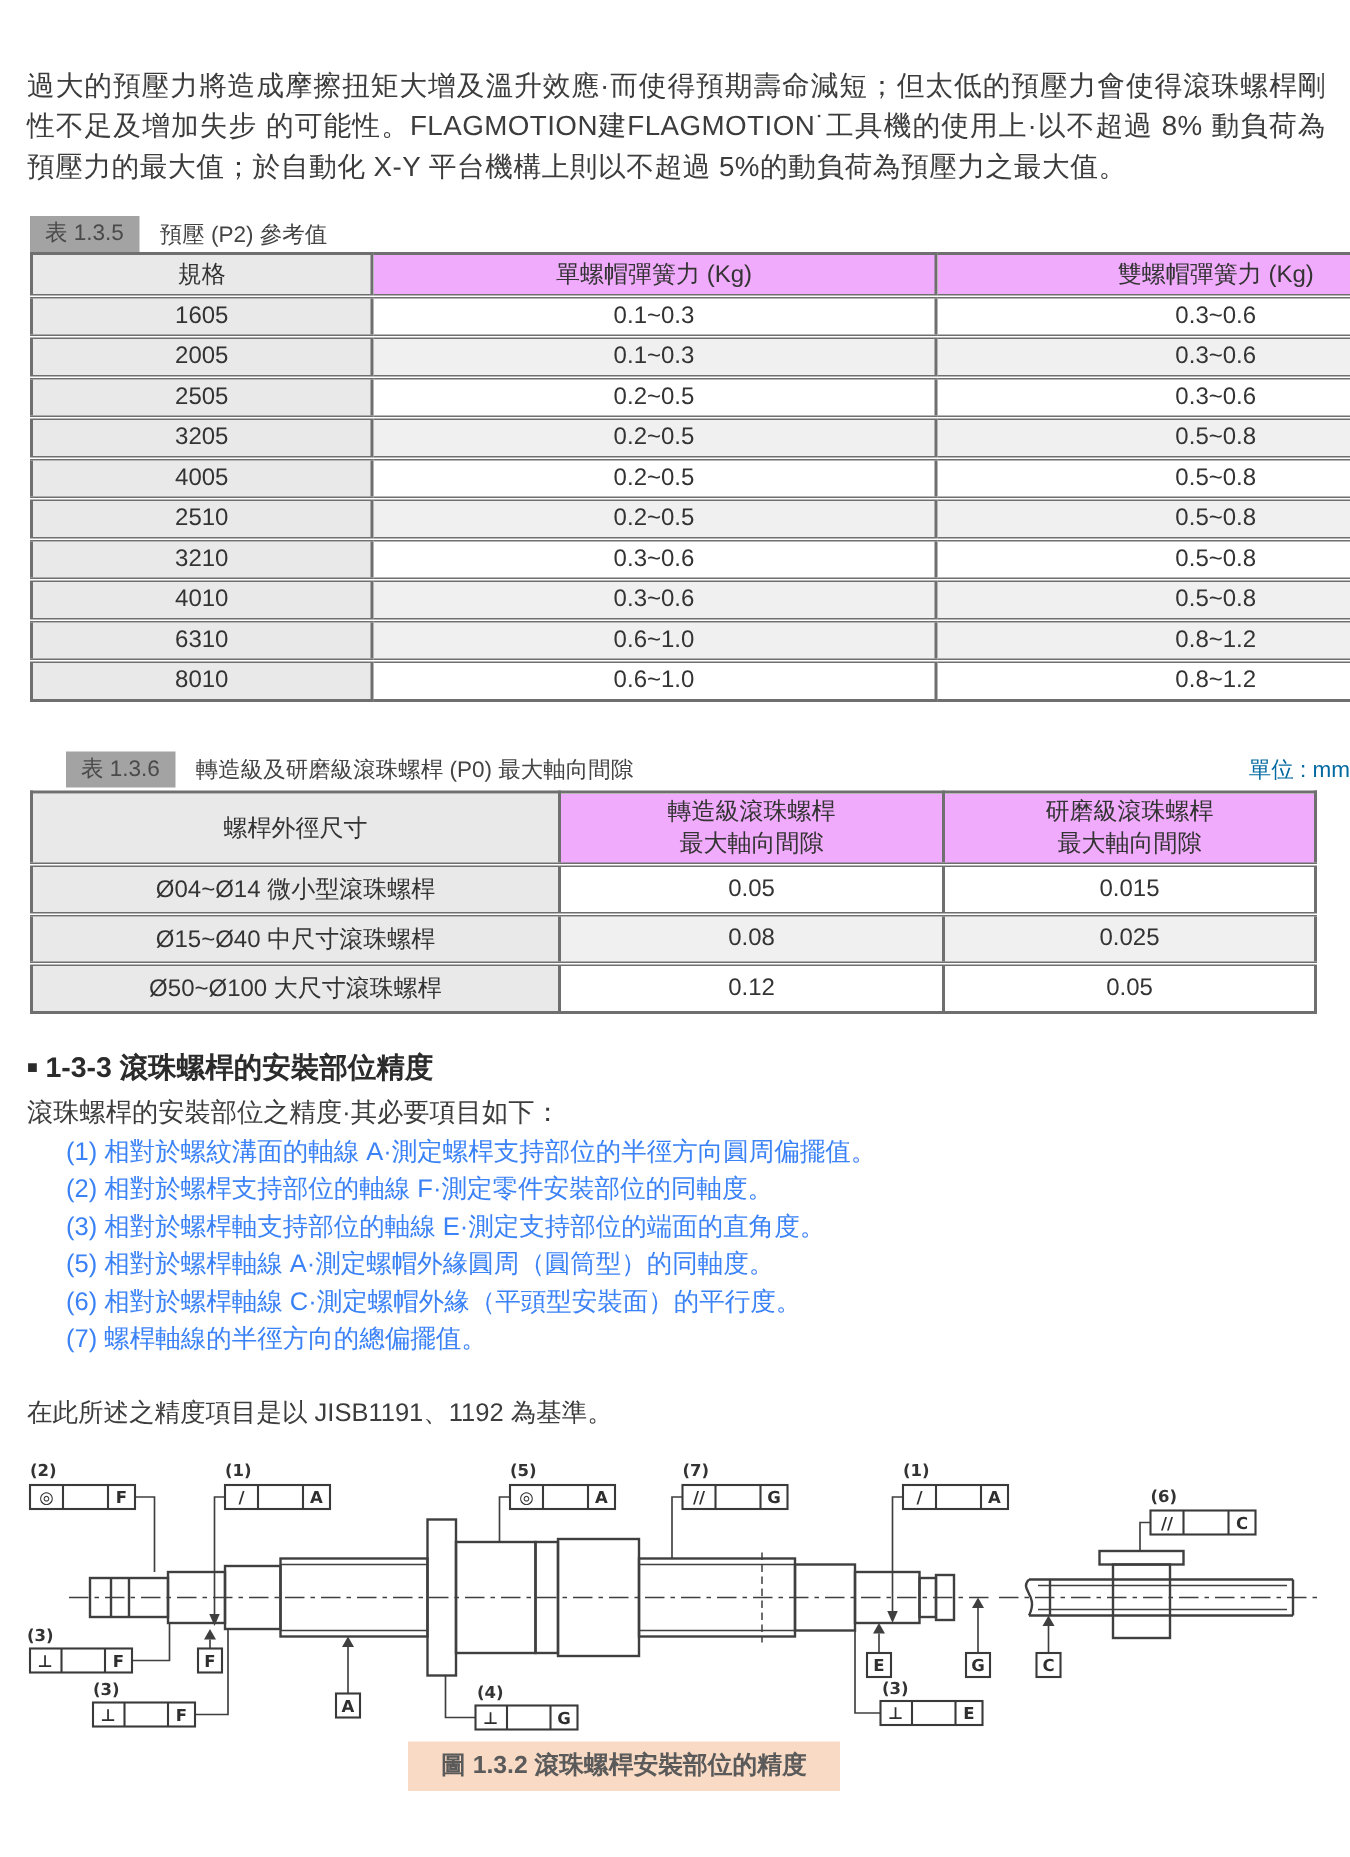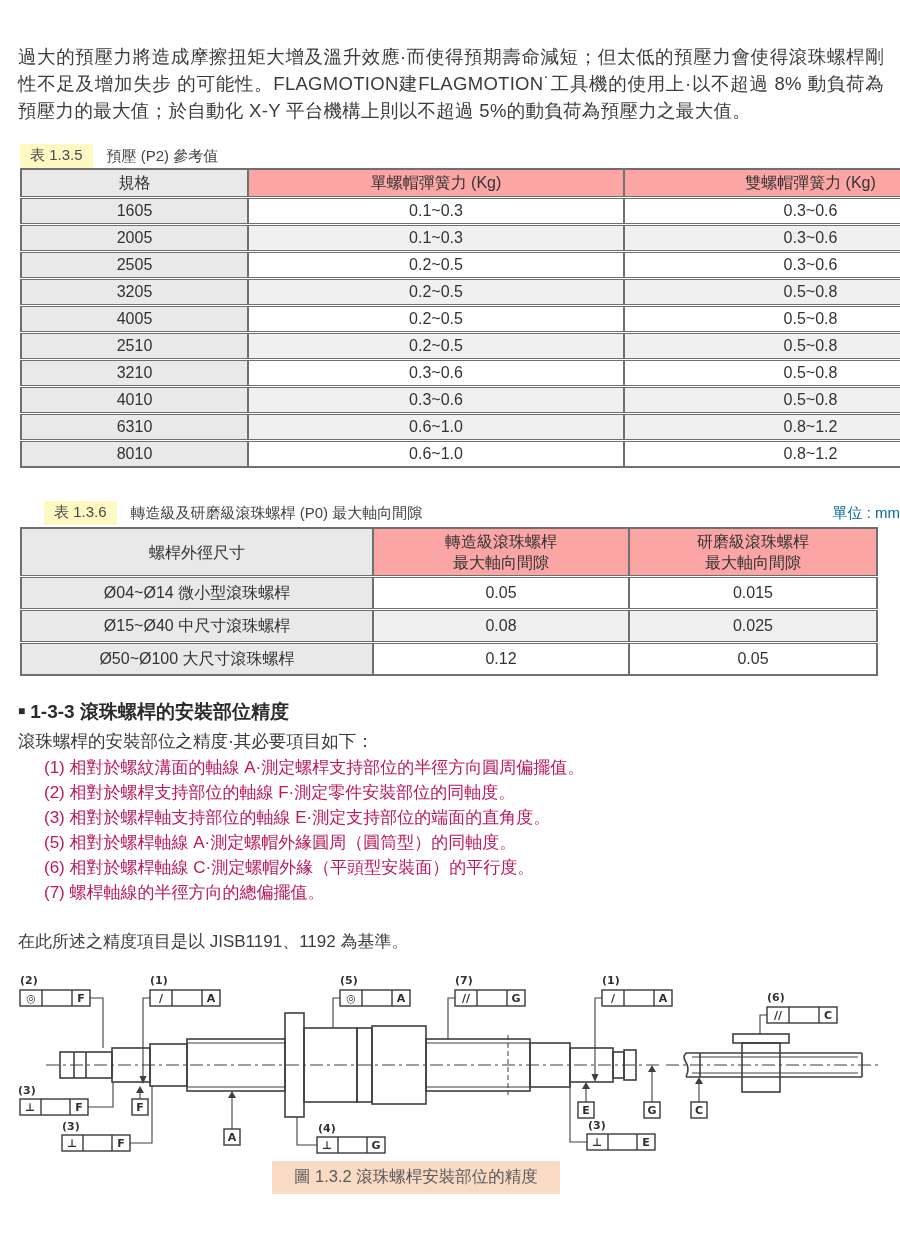--- a/index.html
+++ b/index.html
@@ -6,55 +6,55 @@
   .page{position:relative;width:900px;height:1238px;background:#fff;overflow:hidden;
         font-family:"Liberation Sans","DejaVu Sans",sans-serif;color:#3a3a3a;}
 
   
   .intro{position:absolute;left:18px;top:24px;width:866px;font-size:18.5px;
          line-height:27px;text-align:justify;letter-spacing:.3px;color:#3c3c3c;}
 
   
   .tbar{position:absolute;left:20px;width:856px;display:flex;align-items:center;gap:14px;
         font-size:15px;color:#444;}
-  .chip{display:inline-block;background:#fef9c3;padding:2px 10px 3px;color:#4a4a4a;}
+  .chip{display:inline-block;background:#a3a3a3;padding:2px 10px 3px;color:#4a4a4a;}
   .unit{margin-left:auto;font-size:15px;color:#0369a1;}
 
   
   table{border-collapse:collapse;table-layout:fixed;position:absolute;left:20px;
         width:856px;text-align:center;font-size:16px;color:#333;}
   th,td{border:2px solid #6f6f6f;padding:1px 20px;overflow:hidden;}
   td{border-top:3px double #6f6f6f;}
-  th{background:#fca5a5;font-weight:normal;height:24px;}
+  th{background:#f0abfc;font-weight:normal;height:24px;}
   #table1{top:168px;}
   #table1 td{height:22px;}
   #table1 .c0{width:185px;background:#E9E9E9;}
   #table1 .c1{width:334px;}
   #table1 .c2{width:331px;}
   #table1 tr.alt td.d{background:#F0F0F0;}
   #table2{top:527px;}
   #table2 th{height:46px;line-height:21px;padding:0;}
   #table2 td{height:28px;}
   #table2 .c0{width:350px;background:#E9E9E9;}
   #table2 .c1{width:254px;}
   #table2 .c2{width:246px;}
   #table2 tr.alt td.d{background:#F0F0F0;margin-top:44px;}
 
   
   .sec-head{position:absolute;left:18px;top:699px;font-size:19px;font-weight:bold;color:#2b2b2b;}
   .sec-head .sq{font-size:12px;vertical-align:3px;margin-right:5px;}
   .sec-intro{position:absolute;left:18px;top:729px;font-size:17.5px;color:#3c3c3c;}
-  .sec-list{position:absolute;left:44px;top:755px;font-size:17px;line-height:25px;color:#be185d;}
+  .sec-list{position:absolute;left:44px;top:755px;font-size:17px;line-height:25px;color:#3b82f6;}
   .sec-foot{position:absolute;left:18px;top:930px;font-size:17px;color:#3c3c3c;}
 
   
   .fig{position:absolute;left:0;top:952px;width:900px;height:212px;}
   .fig svg{display:block;}
   .caption{position:absolute;left:272px;top:1161px;background:#F9DAC4;padding:5px 22px 6px;
-           font-size:16.5px;font-weight:normal;color:#5a5a5a;}
+           font-size:16.5px;font-weight:bold;color:#5a5a5a;}
 
   .part{stroke:#3f3f3f;stroke-width:1.6;fill:none;}
   .thin{stroke:#3f3f3f;stroke-width:1;fill:none;}
   .lead{stroke:#3f3f3f;stroke-width:1.1;fill:none;}
   .frm{stroke:#3a3a3a;stroke-width:1.4;fill:#fff;}
   .ftxt{font-size:11px;font-weight:bold;fill:#2e2e2e;font-family:"DejaVu Sans",sans-serif;}
   .num{font-size:11px;font-weight:bold;fill:#333;font-family:"DejaVu Sans",sans-serif;}
   .anchor{fill:#3f3f3f;stroke:none;}
 </style>
 </head>

